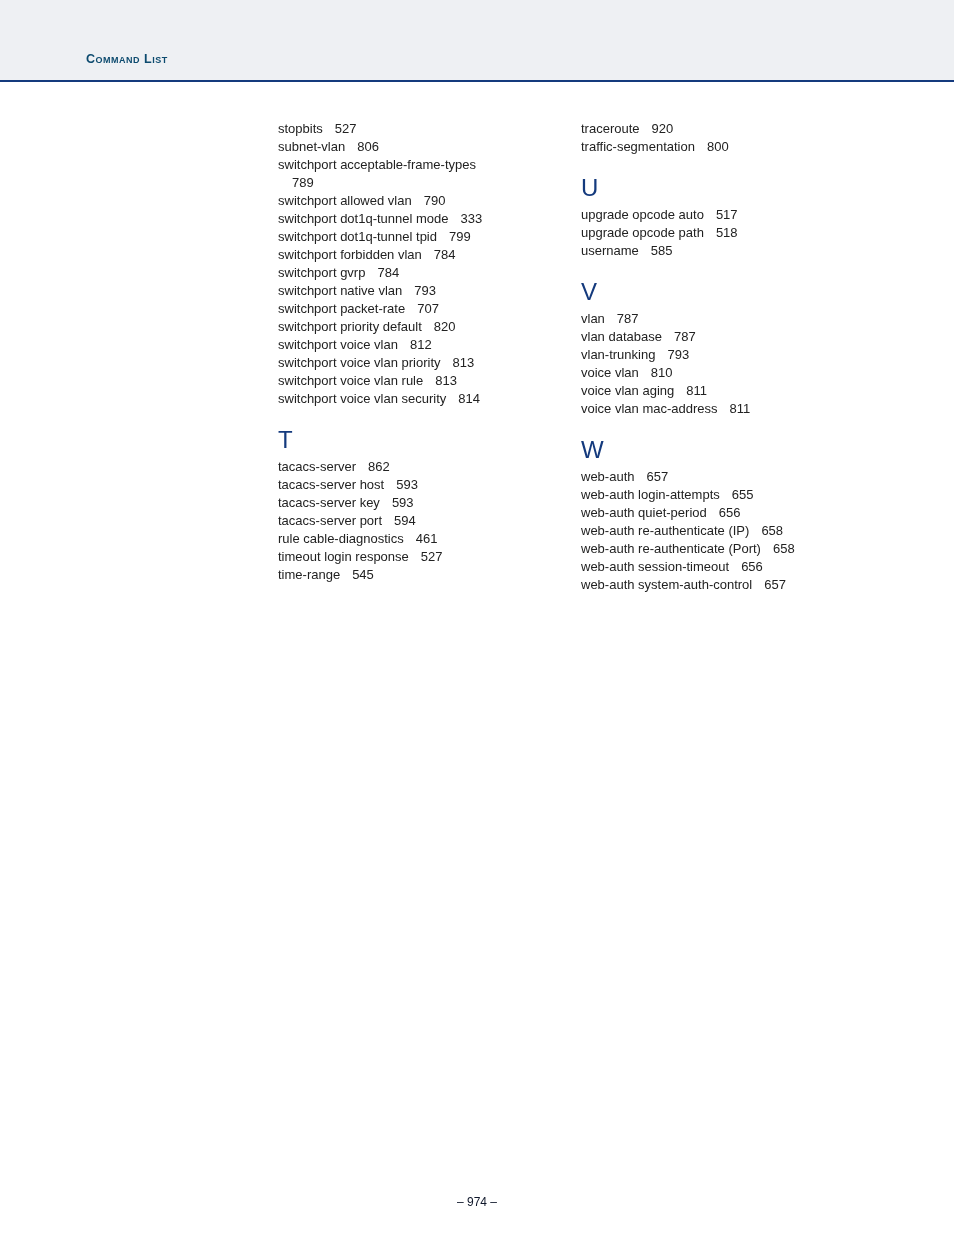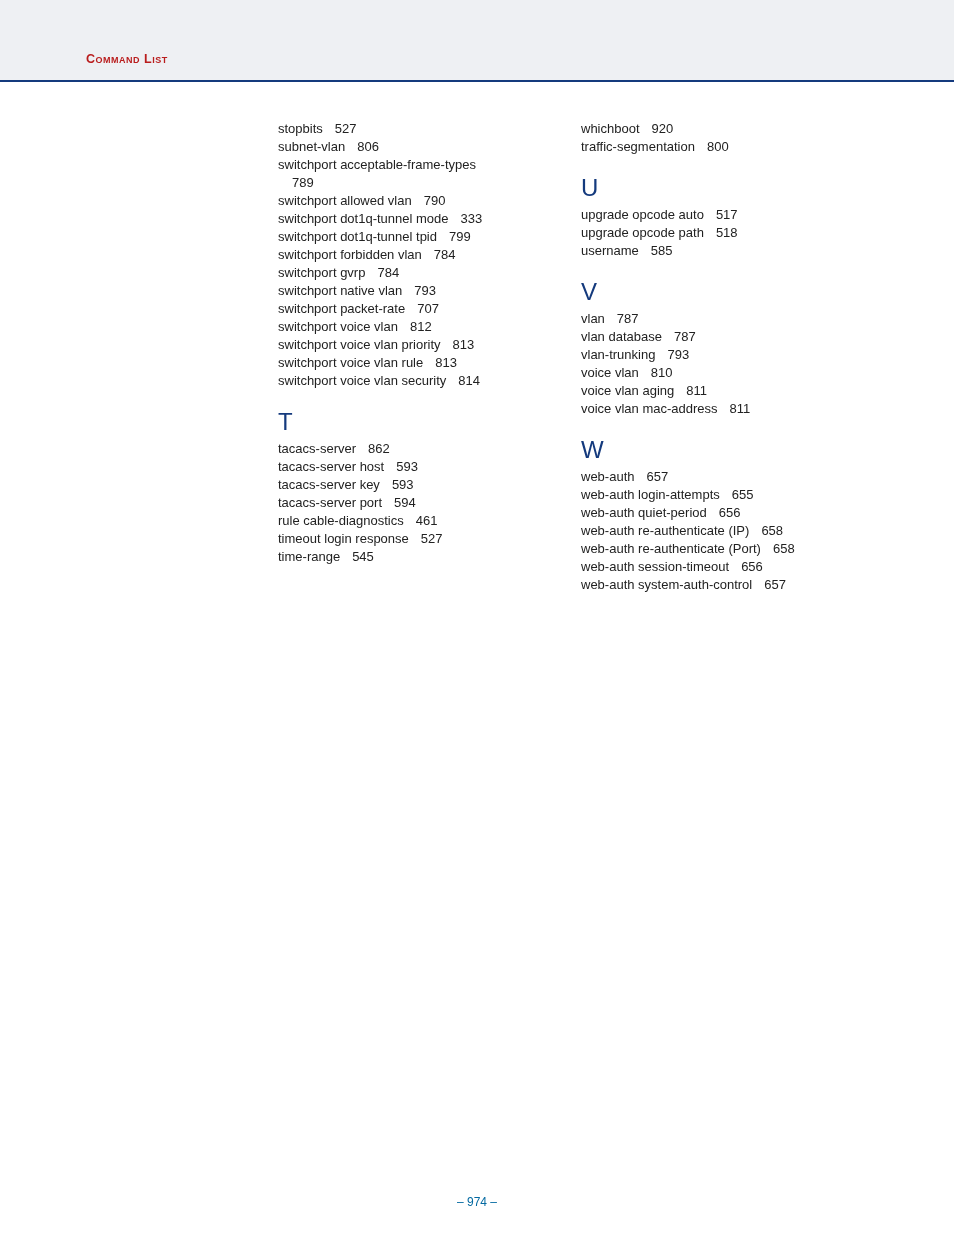--- a/index.html
+++ b/index.html
@@ -16,21 +16,21 @@
     background: #eef0f3;
     border-bottom: 2px solid #143a7d;
     height: 80px;
     position: relative;
   }
   .topband .header-title {
     position: absolute;
     left: 86px;
     bottom: 14px;
     font-size: 12.5px;
-    color: #b91c1c;
+    color: #0c4a6e;
     font-weight: bold;
     letter-spacing: 0.5px;
     font-variant: small-caps;
   }
   .content {
     position: absolute;
     top: 120px;
     left: 278px;
     right: 70px;
     display: flex;
@@ -57,21 +57,21 @@
   .wrapped {
     padding-left: 14px;
   }
   .footer {
     position: absolute;
     bottom: 26px;
     left: 0;
     right: 0;
     text-align: center;
     font-size: 12px;
-    color: #0369a1;
+    color: #0f172a;
   }
 </style>
 </head>
 <body>
 
 <div class="topband">
   <div class="header-title">Command List</div>
 </div>
 
 <div class="content">
@@ -80,35 +80,36 @@
       <div class="entry"><span>subnet-vlan</span><span class="pg">806</span></div>
       <div class="entry"><span>switchport acceptable-frame-types</span></div>
       <div class="entry wrapped">789</div>
       <div class="entry"><span>switchport allowed vlan</span><span class="pg">790</span></div>
       <div class="entry"><span>switchport dot1q-tunnel mode</span><span class="pg">333</span></div>
       <div class="entry"><span>switchport dot1q-tunnel tpid</span><span class="pg">799</span></div>
       <div class="entry"><span>switchport forbidden vlan</span><span class="pg">784</span></div>
       <div class="entry"><span>switchport gvrp</span><span class="pg">784</span></div>
       <div class="entry"><span>switchport native vlan</span><span class="pg">793</span></div>
       <div class="entry"><span>switchport packet-rate</span><span class="pg">707</span></div>
+      <div class="entry"><span>switchport priority default</span><span class="pg">820</span></div>
       <div class="entry"><span>switchport voice vlan</span><span class="pg">812</span></div>
       <div class="entry"><span>switchport voice vlan priority</span><span class="pg">813</span></div>
       <div class="entry"><span>switchport voice vlan rule</span><span class="pg">813</span></div>
       <div class="entry"><span>switchport voice vlan security</span><span class="pg">814</span></div>
       <div class="section-letter">T</div>
       <div class="entry"><span>tacacs-server</span><span class="pg">862</span></div>
       <div class="entry"><span>tacacs-server host</span><span class="pg">593</span></div>
       <div class="entry"><span>tacacs-server key</span><span class="pg">593</span></div>
       <div class="entry"><span>tacacs-server port</span><span class="pg">594</span></div>
       <div class="entry"><span>rule cable-diagnostics</span><span class="pg">461</span></div>
       <div class="entry"><span>timeout login response</span><span class="pg">527</span></div>
       <div class="entry"><span>time-range</span><span class="pg">545</span></div>
     </div>
   <div class="col" id="col2">
-      <div class="entry"><span>whichboot</span><span class="pg">920</span></div>
+      <div class="entry"><span>traceroute</span><span class="pg">920</span></div>
       <div class="entry"><span>traffic-segmentation</span><span class="pg">800</span></div>
       <div class="section-letter">U</div>
       <div class="entry"><span>upgrade opcode auto</span><span class="pg">517</span></div>
       <div class="entry"><span>upgrade opcode path</span><span class="pg">518</span></div>
       <div class="entry"><span>username</span><span class="pg">585</span></div>
       <div class="section-letter">V</div>
       <div class="entry"><span>vlan</span><span class="pg">787</span></div>
       <div class="entry"><span>vlan database</span><span class="pg">787</span></div>
       <div class="entry"><span>vlan-trunking</span><span class="pg">793</span></div>
       <div class="entry"><span>voice vlan</span><span class="pg">810</span></div>

